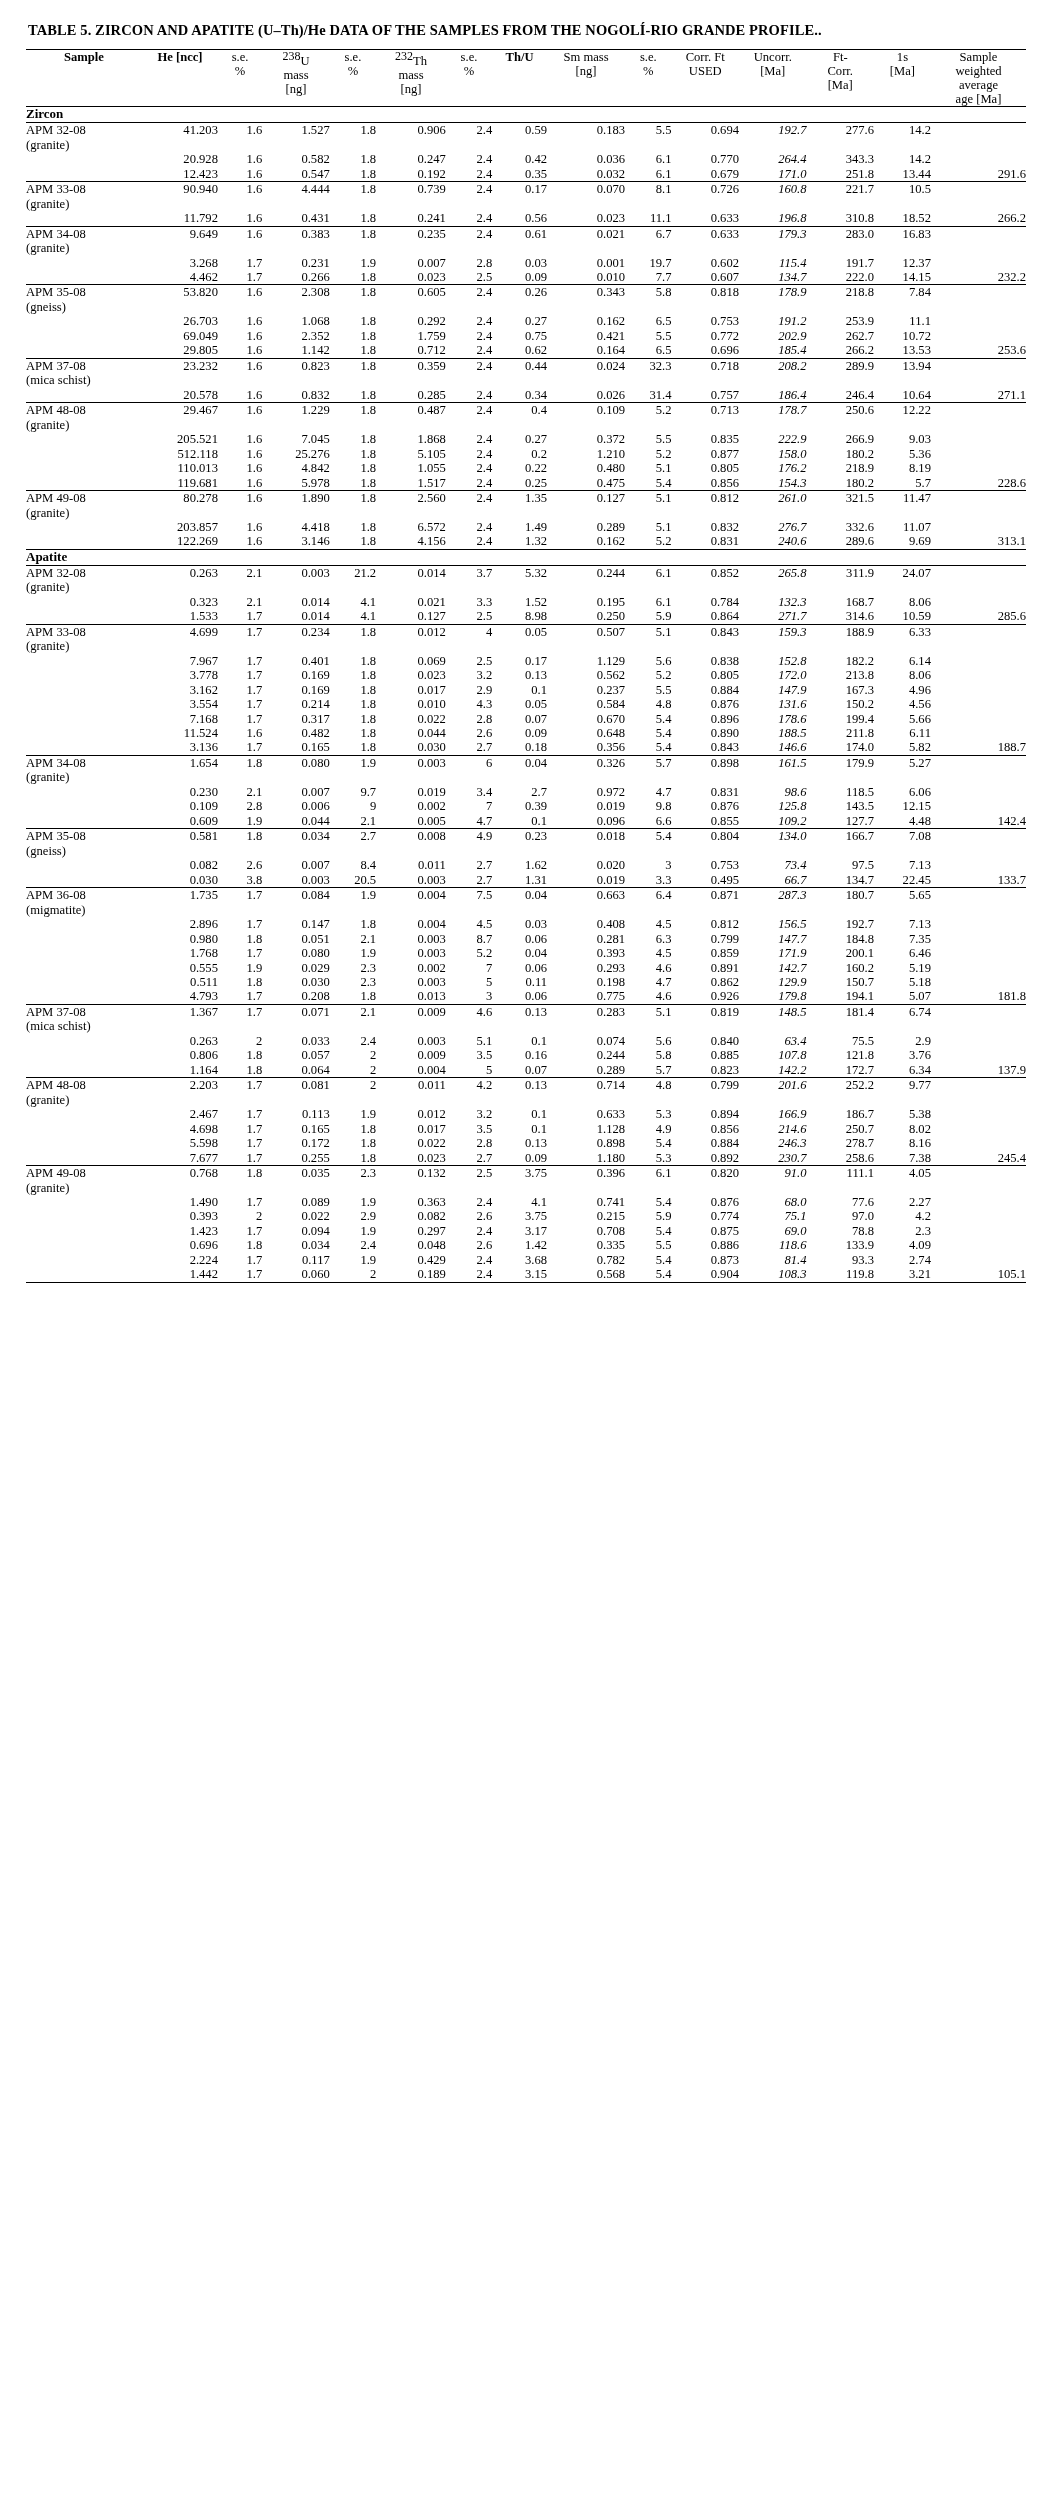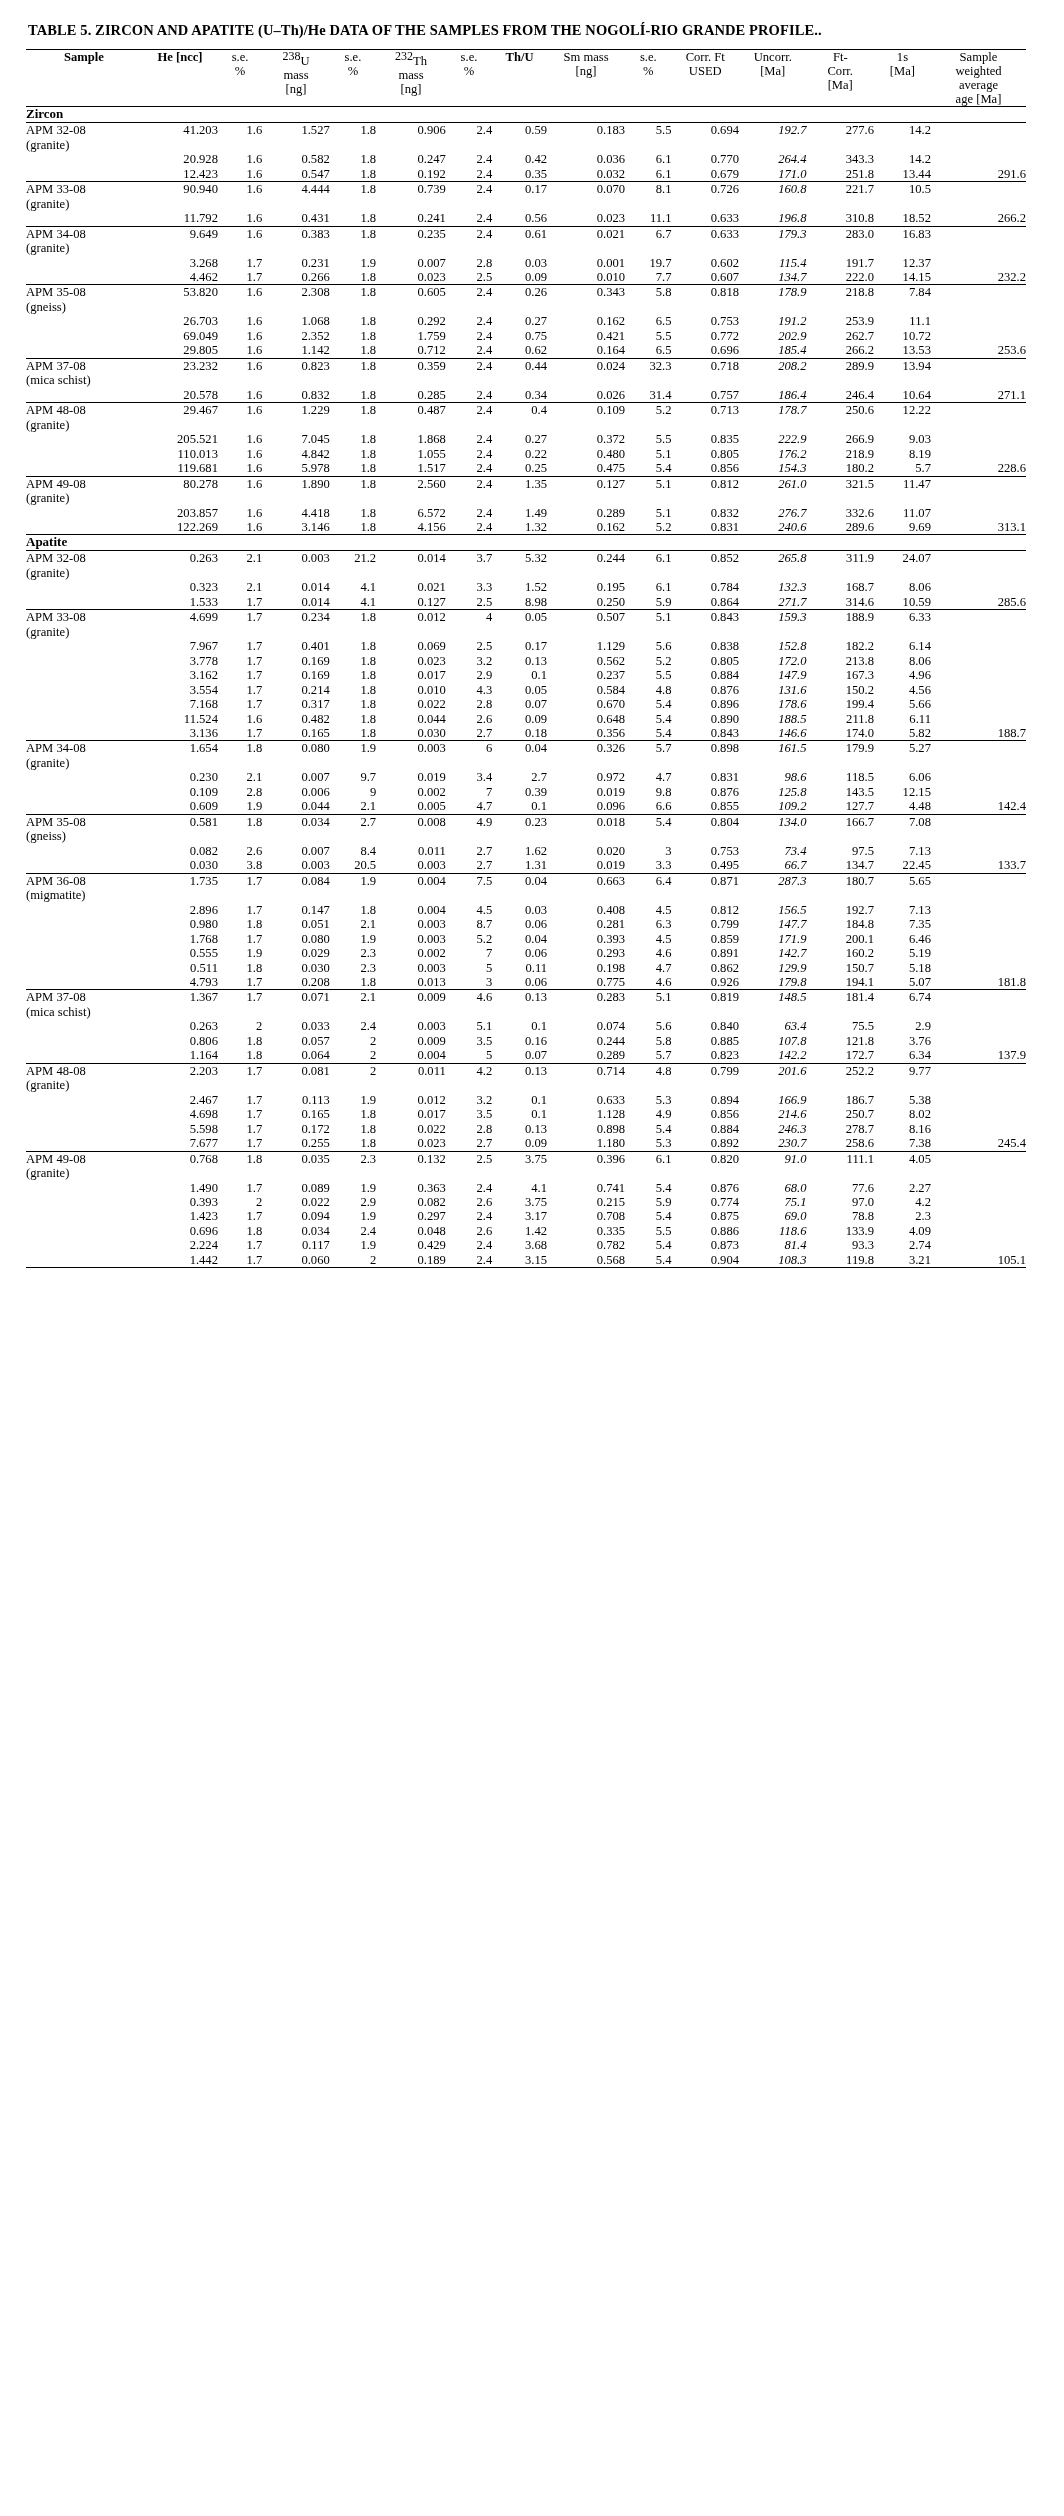--- a/index.html
+++ b/index.html
@@ -469,20 +469,37 @@
           <td class="num">0.372</td>
           <td class="num">5.5</td>
           <td class="num">0.835</td>
           <td class="ital">222.9</td>
           <td class="num">266.9</td>
           <td class="num">9.03</td>
           <td class="swa"></td>
         </tr>
         <tr>
           <td class="c-sample">&nbsp;</td>
+          <td class="num">512.118</td>
+          <td class="num">1.6</td>
+          <td class="num">25.276</td>
+          <td class="num">1.8</td>
+          <td class="num">5.105</td>
+          <td class="num">2.4</td>
+          <td class="num">0.2</td>
+          <td class="num">1.210</td>
+          <td class="num">5.2</td>
+          <td class="num">0.877</td>
+          <td class="ital">158.0</td>
+          <td class="num">180.2</td>
+          <td class="num">5.36</td>
+          <td class="swa"></td>
+        </tr>
+        <tr>
+          <td class="c-sample">&nbsp;</td>
           <td class="num">110.013</td>
           <td class="num">1.6</td>
           <td class="num">4.842</td>
           <td class="num">1.8</td>
           <td class="num">1.055</td>
           <td class="num">2.4</td>
           <td class="num">0.22</td>
           <td class="num">0.480</td>
           <td class="num">5.1</td>
           <td class="num">0.805</td>

